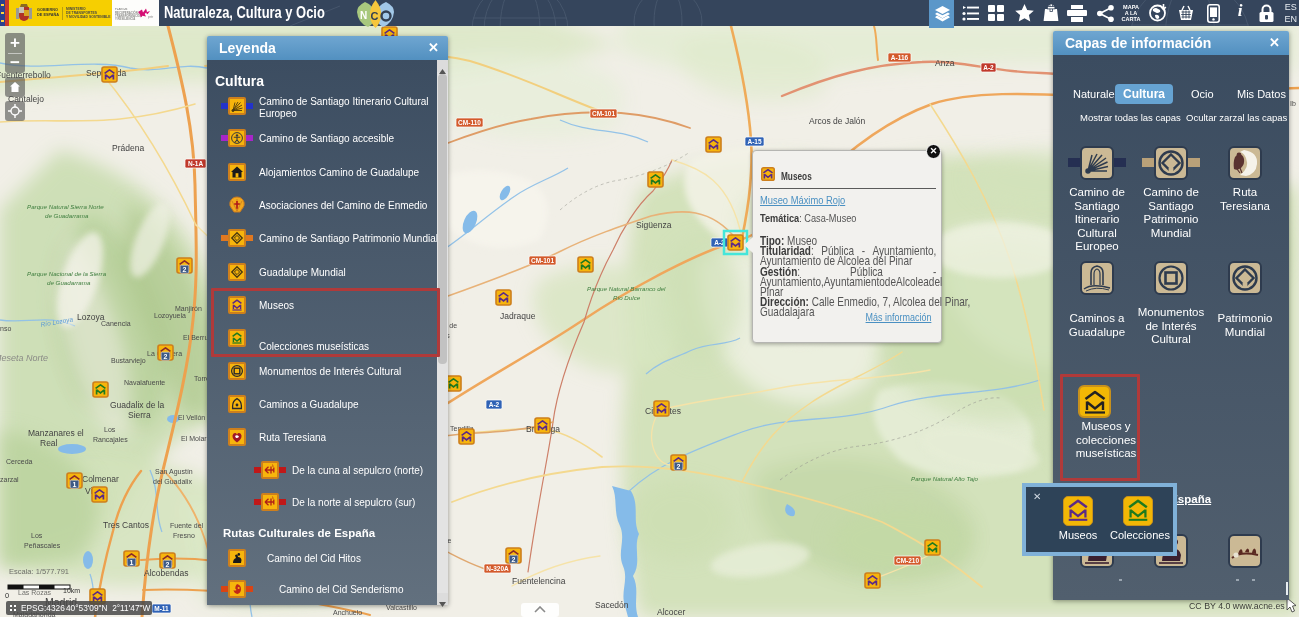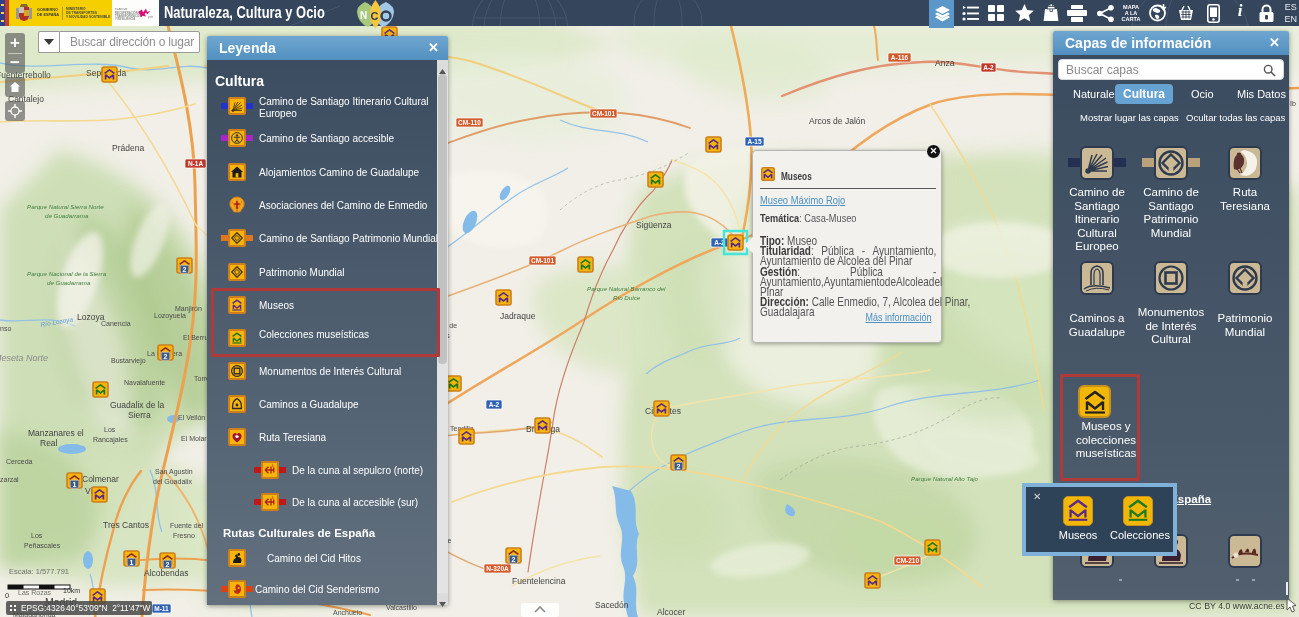--- a/index.html
+++ b/index.html
@@ -469,26 +469,20 @@
         <div style="color:#fff;font-size:17px;font-weight:bold;text-align:center;line-height:18px;">−</div>
       </div>
       <div style="position:absolute;left:0;top:44px;width:20px;height:20px;background:rgba(80,80,80,.6);border-radius:3px;text-align:center;"><svg width="12" height="12" viewBox="0 0 12 12" style="margin-top:4px">
           <path d="M6,1 L11,5.5 H9.5 V11 H2.5 V5.5 H1 Z" fill="#fff"></path>
         </svg></div>
       <div style="position:absolute;left:0;top:68px;width:20px;height:20px;background:rgba(80,80,80,.6);border-radius:3px;text-align:center;"><svg width="14" height="14" viewBox="0 0 14 14" style="margin-top:3px">
           <circle cx="7" cy="7" r="4" fill="none" stroke="#fff" stroke-width="1.4"></circle>
           <path d="M7,0 V3 M7,11 V14 M0,7 H3 M11,7 H14" stroke="#fff" stroke-width="1.4"></path>
         </svg></div>
     </div>
-<div id="searchbar">
-      <div id="ddbox">
-        <div style="width:0;height:0;border-left:5px solid transparent;border-right:5px solid transparent;border-top:6px solid #3a3a3a;"></div>
-      </div>
-      <div id="inbox">Buscar dirección o lugar</div>
-    </div>
 <div id="epsg">
       <div style="position:absolute;left:3px;top:3px;width:8px;height:8px;background-image:radial-gradient(circle,#fff 0.8px,transparent 0.9px);background-size:4px 4px;"></div>
       <span style="position:absolute;left:15px;font-size:8.3px">EPSG:4326</span>
       <span style="position:absolute;left:60px;font-size:8.3px">40°53'09"N&nbsp; 2°11'47"W</span>
     </div>
 <div id="chev"><svg width="12" height="7" viewBox="0 0 12 7" style="margin-top:3px">
         <path d="M1,6 L6,1 L11,6" fill="none" stroke="#8a8a8a" stroke-width="1.6"></path>
       </svg></div>
 <div id="popup">
       <div class="ptail"></div>
@@ -604,21 +598,21 @@
         </div>
         <div class="lrow" style="top:203px">
           <div class="lico" style="left:14px;width:32px;height:18px">
             <div class="yico">
               <svg width="14" height="14" viewBox="0 0 14 14" style="display:block">
                 <path d="M7,1.8 L12.2,7 L7,12.2 L1.8,7 Z" fill="none" stroke="#4a3a10" stroke-width="1.4"></path>
                 <path d="M7,4.4 L9.6,7 L7,9.6 L4.4,7 Z" fill="none" stroke="#4a3a10" stroke-width="1"></path>
               </svg>
             </div>
           </div>
-          <div class="ltxt" style="top:4px">Patrimonio Mundial</div>
+          <div class="ltxt" style="top:4px">Guadalupe Mundial</div>
         </div>
         <div class="lrow" style="top:236px">
           <div class="lico" style="left:14px;width:32px;height:18px">
             <div class="yico">
               <svg width="14" height="14" viewBox="0 0 14 14" style="display:block">
                 <path d="M2.6,5.4 L7,2.2 L11.4,5.4" fill="none" stroke="#5b2a86" stroke-width="1.5" stroke-linejoin="round"></path>
                 <path d="M3.4,11 V6.8 M3.4,7 L7,10 L10.6,7 M10.6,11 V6.8" fill="none" stroke="#5b2a86" stroke-width="1.4"></path>
                 <path d="M2.4,12 H11.6" stroke="#5b2a86" stroke-width="1.2"></path>
               </svg>
             </div>
@@ -628,21 +622,21 @@
         <div class="lrow" style="top:269px">
           <div class="lico" style="left:14px;width:32px;height:18px">
             <div class="yico">
               <svg width="14" height="14" viewBox="0 0 14 14" style="display:block">
                 <path d="M2.6,5.4 L7,2.2 L11.4,5.4" fill="none" stroke="#1e7a1e" stroke-width="1.5" stroke-linejoin="round"></path>
                 <path d="M3.4,11 V6.8 M3.4,7 L7,10 L10.6,7 M10.6,11 V6.8" fill="none" stroke="#1e7a1e" stroke-width="1.4"></path>
                 <path d="M2.4,12 H11.6" stroke="#1e7a1e" stroke-width="1.2"></path>
               </svg>
             </div>
           </div>
-          <div class="ltxt" style="top:0">Colecciones museísticas</div>
+          <div class="ltxt" style="top:12px">Colecciones museísticas</div>
         </div>
         <div class="lrow" style="top:302px">
           <div class="lico" style="left:14px;width:32px;height:18px">
             <div class="yico">
               <svg width="14" height="14" viewBox="0 0 14 14" style="display:block">
                 <circle cx="7" cy="7" r="5.4" fill="none" stroke="#2a2a2a" stroke-width="1.2"></circle>
                 <rect x="4.2" y="4.2" width="5.6" height="5.6" fill="none" stroke="#2a2a2a" stroke-width="1.4"></rect>
               </svg>
             </div>
           </div>
@@ -687,21 +681,21 @@
           <div class="lico" style="left:47px;width:32px;height:18px">
             <div class="wing" style="left:0;background:#c01818"></div>
             <div class="wing" style="right:0;background:#c01818"></div>
             <div class="yico">
               <svg width="14" height="14" viewBox="0 0 14 14" style="display:block">
                 <path d="M2,7 H11 M2,7 L5.5,3.8 M2,7 L5.5,10.2 M8,3.5 V10.5 M10.8,4.5 V9.5" stroke="#b02018" stroke-width="1.3" fill="none"></path>
                 <text x="9" y="4" font-size="3.5px" fill="#b02018">k</text>
               </svg>
             </div>
           </div>
-          <div class="ltxt" style="left:85px;top:4px">De la cuna al accesible (sur)</div>
+          <div class="ltxt" style="left:85px;top:4px">De la norte al sepulcro (sur)</div>
         </div>
         <div class="lhdr" style="top:467px;left:16px;font-size:11.5px">Rutas Culturales de España</div>
         <div class="lrow" style="top:489px">
           <div class="lico" style="left:14px;width:32px;height:18px">
             <div class="yico">
               <svg width="14" height="14" viewBox="0 0 14 14" style="display:block">
                 <path d="M3,12 Q3,8 6,7 L5,4.5 Q6,3 7.5,3.8 L8,6 Q11,6 11.5,9 L11,12 Z" fill="#1a1a1a"></path>
                 <circle cx="8.8" cy="3.4" r="1.3" fill="#1a1a1a"></circle>
               </svg>
             </div>
@@ -712,46 +706,42 @@
           <div class="lico" style="left:14px;width:32px;height:18px">
             <div class="wing" style="left:0;background:#d94414"></div>
             <div class="wing" style="right:0;background:#d94414"></div>
             <div class="yico">
               <svg width="14" height="14" viewBox="0 0 14 14" style="display:block">
                 <path d="M7,2 Q11,3 11,7 Q11,11 7.5,12 Q4,11.5 3.5,8 Q5,9 6.5,8 Q4.5,6.5 5.5,4.5 Q6,3 7,2 Z" fill="#c02818"></path>
                 <circle cx="8.6" cy="6" r="1" fill="#f7b50c"></circle>
               </svg>
             </div>
           </div>
-          <div class="ltxt" style="left:48px;top:4px">Camino del Cid Senderismo</div>
+          <div class="ltxt" style="left:72px;top:4px">Camino del Cid Senderismo</div>
         </div>
       </div>
       <div id="legsb">
         <div style="position:absolute;left:0;top:0;width:11px;height:12px;background:#dcdcdc;text-align:center;"><svg width="7" height="5" style="margin-top:3px">
             <path d="M3.5,0 L7,5 H0 Z" fill="#555"></path>
           </svg></div>
         <div style="position:absolute;left:1px;top:14px;width:9px;height:290px;background:#c2c2c2;border-radius:4px;"></div>
         <div style="position:absolute;left:0;bottom:0;width:11px;height:12px;background:#dcdcdc;text-align:center;"><svg width="7" height="5" style="margin-top:4px">
             <path d="M3.5,5 L7,0 H0 Z" fill="#555"></path>
           </svg></div>
       </div>
     </div>
 <div id="rpanel">
       <div class="phead">Capas de información<span class="x">✕</span></div>
       <div id="rbody">
-        <div id="rsearch">Buscar capas<svg width="13" height="13" viewBox="0 0 13 13" style="position:absolute;right:7px;top:4px">
-            <circle cx="5.2" cy="5.2" r="3.8" fill="none" stroke="#555" stroke-width="1.4"></circle>
-            <path d="M8,8 L12,12" stroke="#555" stroke-width="1.6"></path>
-          </svg></div>
         <div class="rtab" style="left:20px">Naturaleza</div>
         <div class="rtab" style="left:62px;width:58px;height:20px;background:#66a3d2;border-radius:4px;text-align:center;font-weight:bold;font-size:12px;">Cultura</div>
         <div class="rtab" style="left:138px">Ocio</div>
         <div class="rtab" style="left:184px">Mis Datos</div>
-        <div class="rlink" style="left:27px">Mostrar lugar las capas</div>
-        <div class="rlink" style="left:133px">Ocultar todas las capas</div>
+        <div class="rlink" style="left:27px">Mostrar todas las capas</div>
+        <div class="rlink" style="left:133px">Ocultar zarzal las capas</div>
         <div style="position:absolute;left:15px;top:103px;width:13px;height:9px;background:#252f52"></div>
         <div style="position:absolute;left:60px;top:103px;width:13px;height:9px;background:#252f52"></div>
         <div class="gitem" style="left:27px;top:91px">
           <svg width="30" height="30" viewBox="0 0 30 30" style="display:block;margin:0 auto">
             <g stroke="#2e3b4e" stroke-width="1.5" fill="none">
               <path d="M6,23 L10,7 M6,23 L15,6 M6,23 L20,7 M6,23 L24,10 M6,23 L25.5,14 M6,23 L26,18.5 M6,23 L25,23"></path>
               <circle cx="6" cy="23" r="2" fill="#2e3b4e"></circle>
             </g>
           </svg>
         </div>

